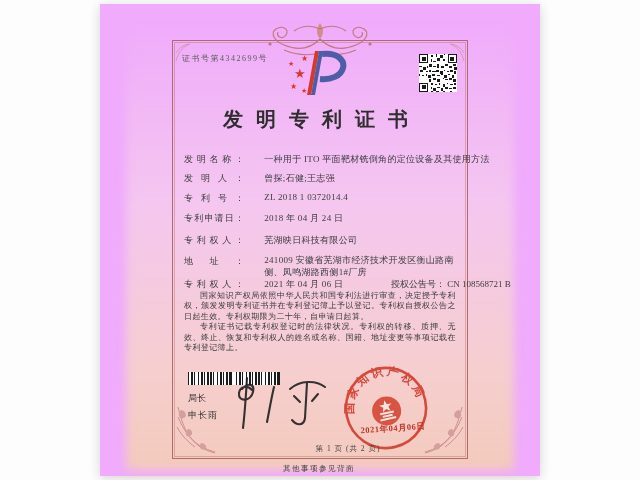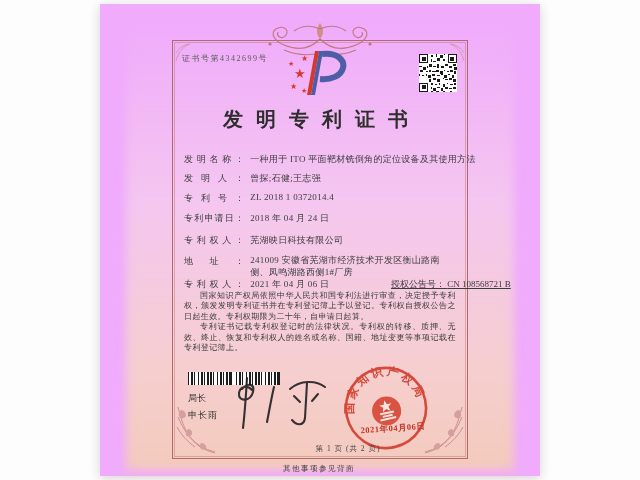--- a/index.html
+++ b/index.html
@@ -46,23 +46,23 @@
   .title{
     position:absolute;left:72px;top:102px;width:294px;
     text-align:center;font-size:20px;font-weight:bold;color:#2e2e2e;
     letter-spacing:13px;padding-left:6px;box-sizing:border-box;white-space:nowrap;
   }
   .frow{position:absolute;left:84px;font-size:9px;color:#3c3c3c;white-space:nowrap;}
   .flabel{
     display:inline-block;width:60px;text-align:justify;text-align-last:justify;
     vertical-align:top;color:#3c3c3c;
   }
-  .fvalue{display:inline-block;margin-left:4px;letter-spacing:.3px;}
+  .fvalue{display:inline-block;margin-left:18px;letter-spacing:.3px;}
   .fvalue.wrap{white-space:normal;width:206px;line-height:11.5px;vertical-align:top;}
-  .grant2{position:absolute;left:207px;top:0;white-space:nowrap;text-decoration:underline;}
+  .grant2{position:absolute;left:207px;top:0;white-space:nowrap;}
   .paras{
     position:absolute;left:84px;top:287px;width:272px;
     font-size:8px;line-height:10.4px;text-align:justify;color:#3a3a3a;letter-spacing:.4px;
   }
   .paras p{margin:0;text-indent:2em;}
   .barcode{
     position:absolute;left:88px;top:368px;width:92px;height:13px;
     background:repeating-linear-gradient(90deg,
       #1c1c1c 0px,#1c1c1c 1.5px,#fbfbfb 1.5px,#fbfbfb 3px,
       #1c1c1c 3px,#1c1c1c 5.2px,#fbfbfb 5.2px,#fbfbfb 6.2px,

